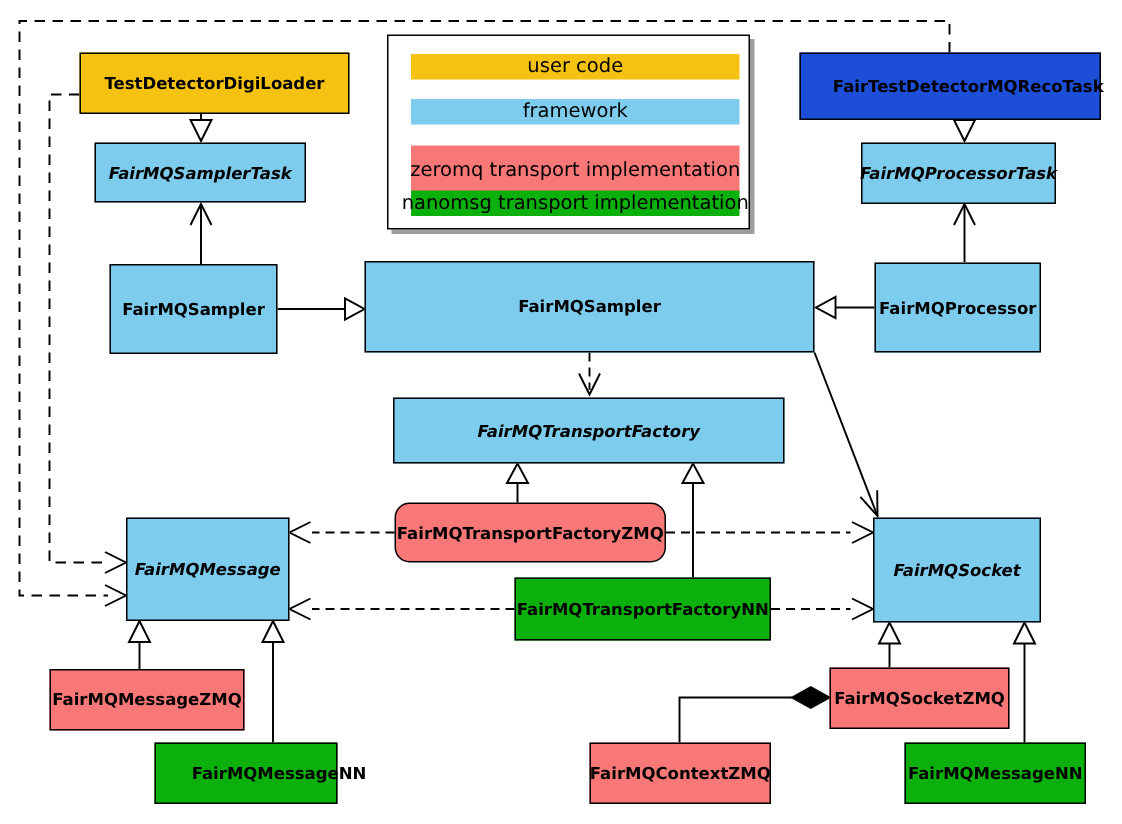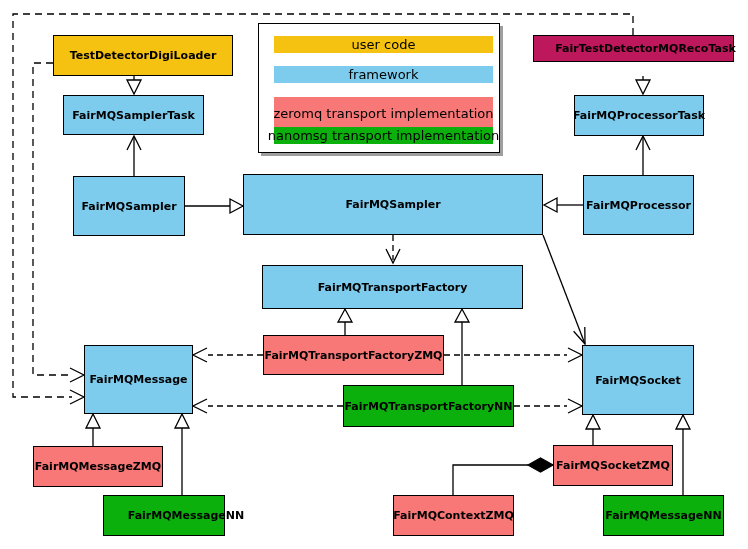--- a/index.html
+++ b/index.html
@@ -2,21 +2,21 @@
 <html><head>
 <meta charset="utf-8">
 <style>
   html,body{margin:0;padding:0;background:#fff;}
   #stage{position:relative;width:748px;height:549px;background:#fff;overflow:hidden;
          font-family:"DejaVu Sans","Liberation Sans",sans-serif;}
   #edges{position:absolute;left:0;top:0;width:748px;height:549px;}
   .node{position:absolute;display:flex;align-items:center;justify-content:center;
         border:1.5px solid #000;box-sizing:border-box;
         font-size:11px;font-weight:bold;color:#000;text-align:center;white-space:nowrap;}
-  .abstract{}
+  .abstract{font-style:italic;}
   .legend-box{position:absolute;background:#fff;border:1.5px solid #000;box-sizing:border-box;
               box-shadow:3px 3px 0 #9e9e9e;}
   .legend-bar{position:absolute;display:flex;align-items:center;justify-content:center;
               font-size:13px;color:#000;white-space:nowrap;}
 </style>
 </head>
 <body>
 
 <div id="stage">
 
@@ -125,21 +125,21 @@
     <g>
       <polyline points="453,495 453,465 528,465"></polyline>
       <polygon points="528,465 540.5,458 553,465 540.5,472" fill="#000"></polygon>
     </g>
   </svg>
 
   <div class="node" style="left: 53px; top: 35px; width: 180px; height: 41px; background-color: rgb(245, 194, 17);">
     <span>TestDetectorDigiLoader</span>
   </div>
 
-  <div class="node" style="left: 533px; top: 35px; width: 201px; height: 27px; background-color: #be185d; padding-left: 24px;">
+  <div class="node" style="left: 533px; top: 35px; width: 201px; height: 45px; background-color: #1d4ed8; padding-left: 24px;">
     <span>FairTestDetectorMQRecoTask</span>
   </div>
 
   <div class="node abstract" style="left: 63px; top: 95px; width: 141px; height: 40px; background-color: rgb(125, 204, 238);">
     <span>FairMQSamplerTask</span>
   </div>
 
   <div class="node abstract" style="left: 574px; top: 95px; width: 130px; height: 41px; background-color: rgb(125, 204, 238);">
     <span>FairMQProcessorTask</span>
   </div>
@@ -153,21 +153,21 @@
   </div>
 
   <div class="node" style="left: 583px; top: 175px; width: 111px; height: 60px; background-color: rgb(125, 204, 238);">
     <span>FairMQProcessor</span>
   </div>
 
   <div class="node abstract" style="left: 262px; top: 265px; width: 261px; height: 44px; background-color: rgb(125, 204, 238);">
     <span>FairMQTransportFactory</span>
   </div>
 
-  <div class="node" style="left: 263px; top: 335px; width: 181px; height: 40px; background-color: rgb(248, 119, 119);">
+  <div class="node" style="left: 263px; top: 335px; width: 181px; height: 40px; background-color: rgb(248, 119, 119); border-radius: 10px;">
     <span>FairMQTransportFactoryZMQ</span>
   </div>
 
   <div class="node" style="left: 343px; top: 385px; width: 171px; height: 42px; background-color: rgb(12, 176, 12);">
     <span>FairMQTransportFactoryNN</span>
   </div>
 
   <div class="node abstract" style="left: 84px; top: 345px; width: 109px; height: 69px; background-color: rgb(125, 204, 238);">
     <span>FairMQMessage</span>
   </div>

